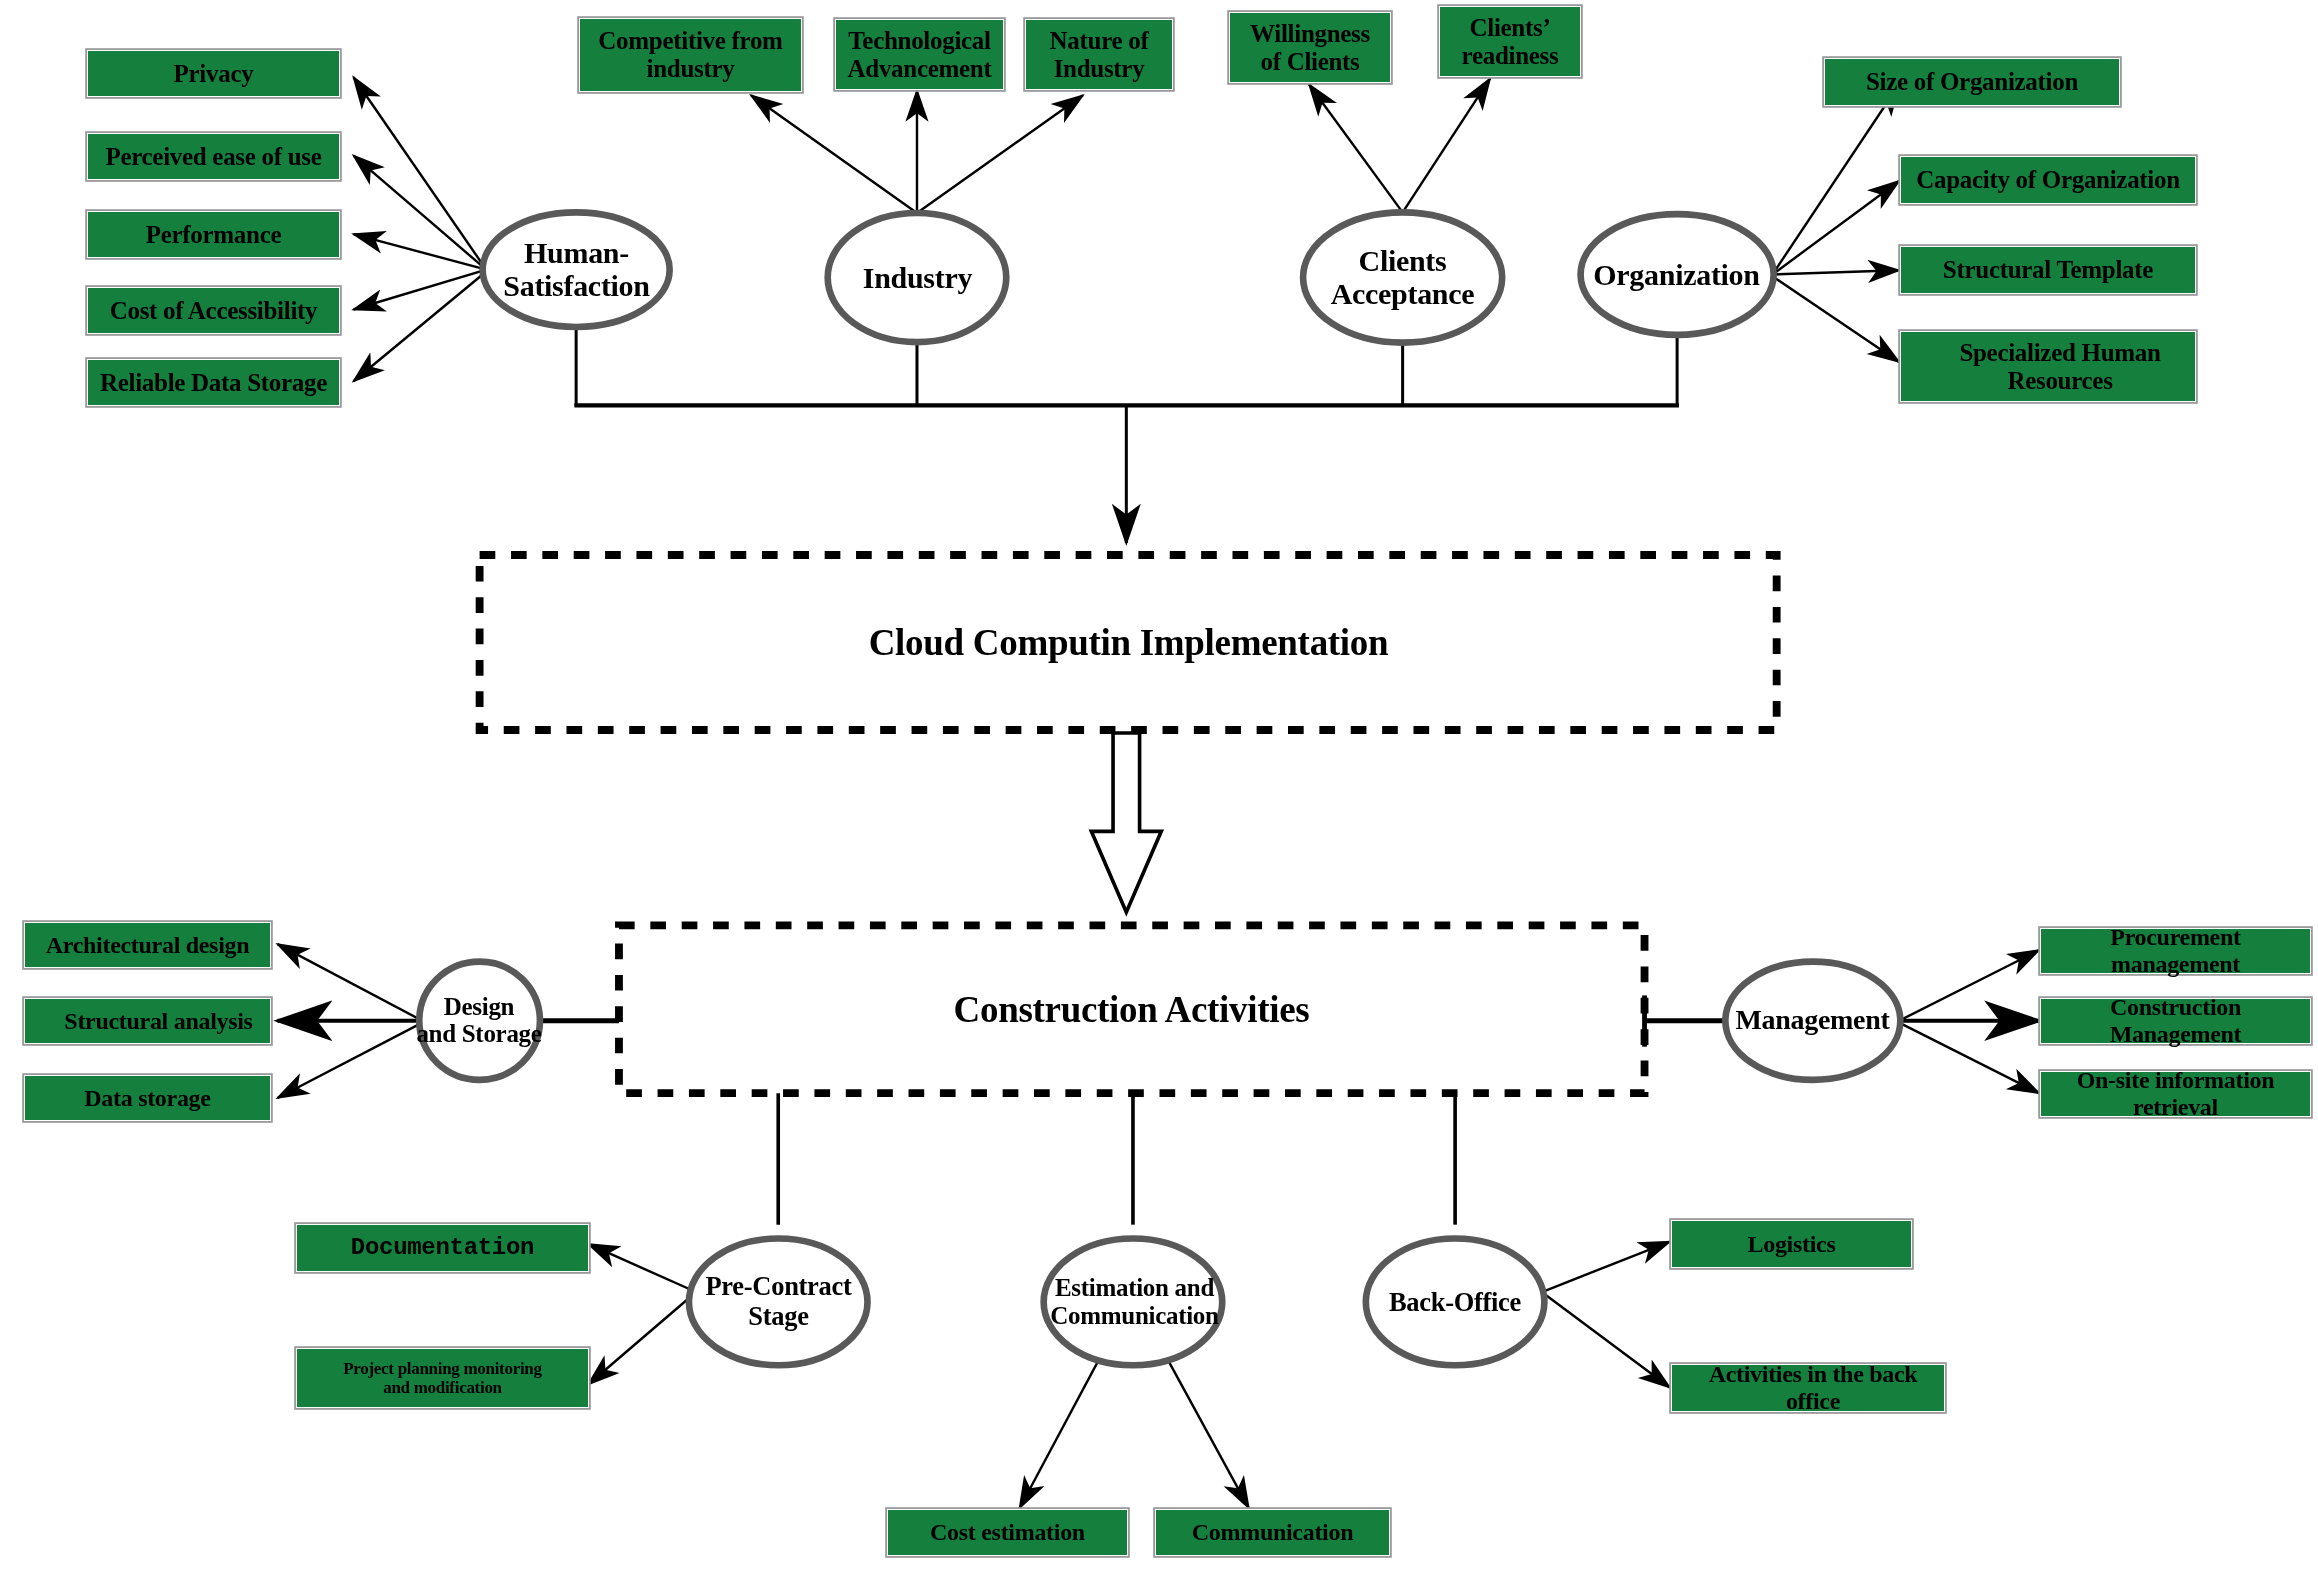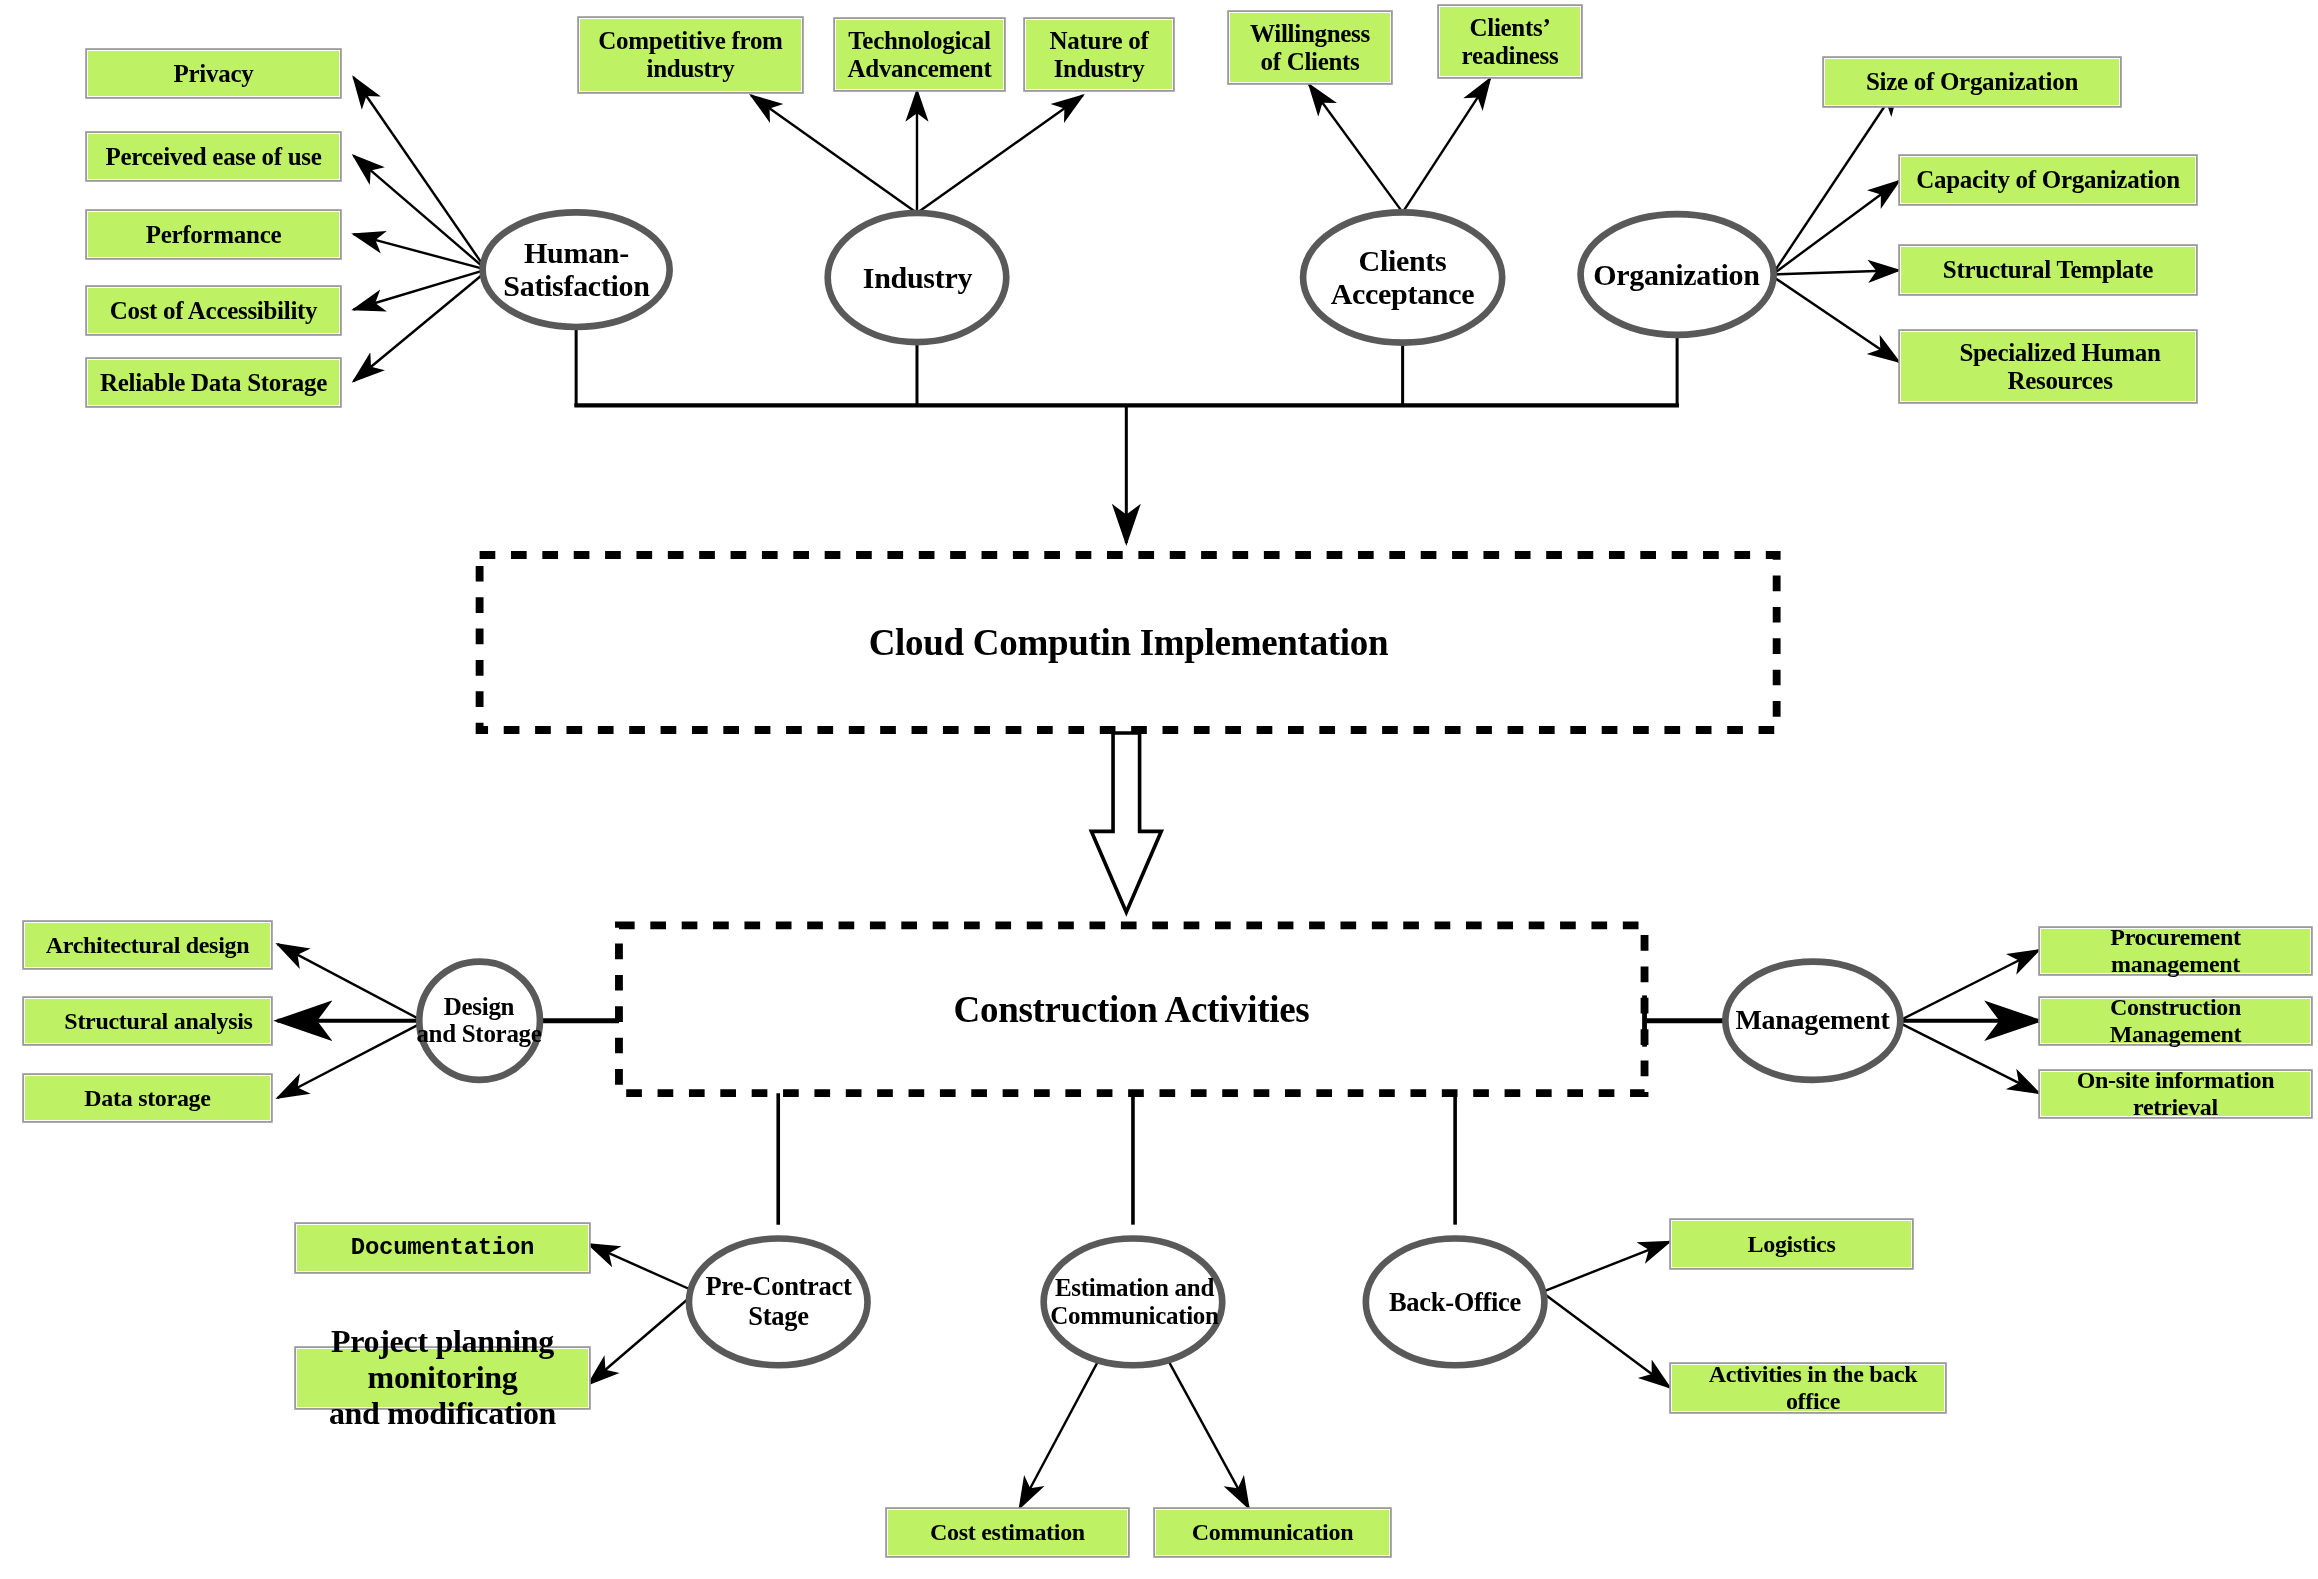--- a/index.html
+++ b/index.html
@@ -1,19 +1,19 @@
 <!DOCTYPE html>
 <html style="font-size:9.7px"><head>
 <meta charset="utf-8">
 <style>
   html,body{margin:0;padding:0;background:#ffffff;}
   body{font-family:"Liberation Serif", serif;}
   #stage{position:relative;width:2319px;height:1580px;background:#fff;overflow:hidden;}
   svg#canvas{position:absolute;left:0;top:0;width:2319px;height:1580px;}
-  .nodebox{position:absolute;box-sizing:border-box;background:#bef264;
+  .nodebox{position:absolute;box-sizing:border-box;background:#15803d;
            border:1.8px solid #ffffff;
            box-shadow:0 0 0 1.8px #9a9a9a;
            display:flex;align-items:center;justify-content:center;
            text-align:center;line-height:1.12;
            font-family:"Liberation Serif", serif;font-weight:bold;color:#000;
            letter-spacing:-0.3px;}
   .nodebox span{display:block;width:100%;padding:0 3.6px;box-sizing:border-box;}
   .ellipse-label{position:absolute;display:flex;align-items:center;justify-content:center;
            text-align:center;line-height:1.1;pointer-events:none;
            font-family:"Liberation Serif", serif;font-weight:bold;color:#000;
@@ -287,21 +287,21 @@
     </div>
 
   <div class="nodebox" style="left:2040px;top:1071px;width:271px;height:46px;font-size:24px;">
     <span>On-site information retrieval</span>
     </div>
 
   <div class="nodebox" style="left:296px;top:1224px;width:293px;height:48px;font-size:24px;font-family:Liberation Mono, monospace;">
     <span>Documentation</span>
     </div>
 
-  <div class="nodebox" style="left:296px;top:1348px;width:293px;height:60px;font-size:32px;">
+  <div class="nodebox" style="left:296px;top:1348px;width:293px;height:60px;font-size:17px;">
     <span>
       <span style="display:block;">Project planning monitoring</span>
       <span style="display:block;">and modification</span>
     </span>
     </div>
 
   <div class="nodebox" style="left:887px;top:1509px;width:241px;height:47px;font-size:24px;">
     <span>Cost estimation</span>
     </div>
 

